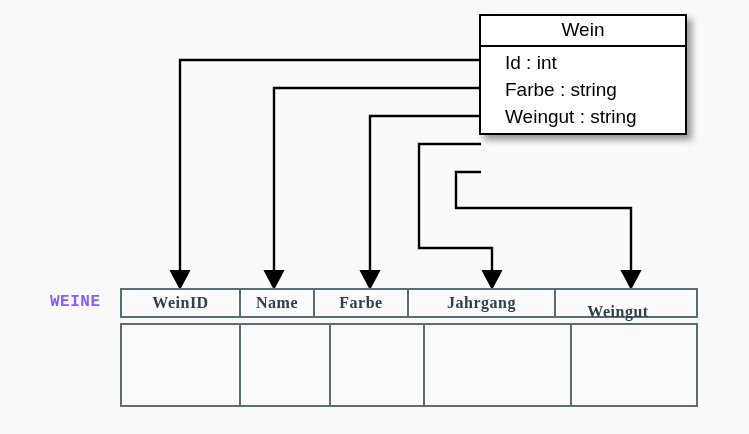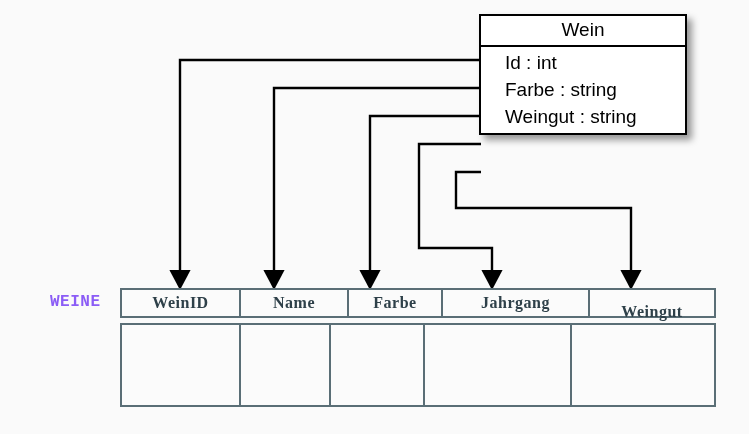--- a/index.html
+++ b/index.html
@@ -147,21 +147,21 @@
       <div class="class-attr">Farbe : string</div>
       <div class="class-attr">Weingut : string</div>
     </div>
   </div>
 
   <div class="table-label">WEINE</div>
 
   <div class="rel-table">
     <div class="rel-header">
       <div class="cell" style="width:119px">WeinID</div>
-      <div class="cell" style="width:108px">Name</div>
+      <div class="cell" style="width:74px">Name</div>
       <div class="cell" style="width:94px">Farbe</div>
       <div class="cell" style="width:147px">Jahrgang</div>
       <div class="cell" style="width:124px">Weingut</div>
     </div>
     <div class="rel-body">
       <div class="cell" style="width:119px"></div>
       <div class="cell" style="width:90px"></div>
       <div class="cell" style="width:94px"></div>
       <div class="cell" style="width:147px"></div>
       <div class="cell" style="width:124px"></div>

